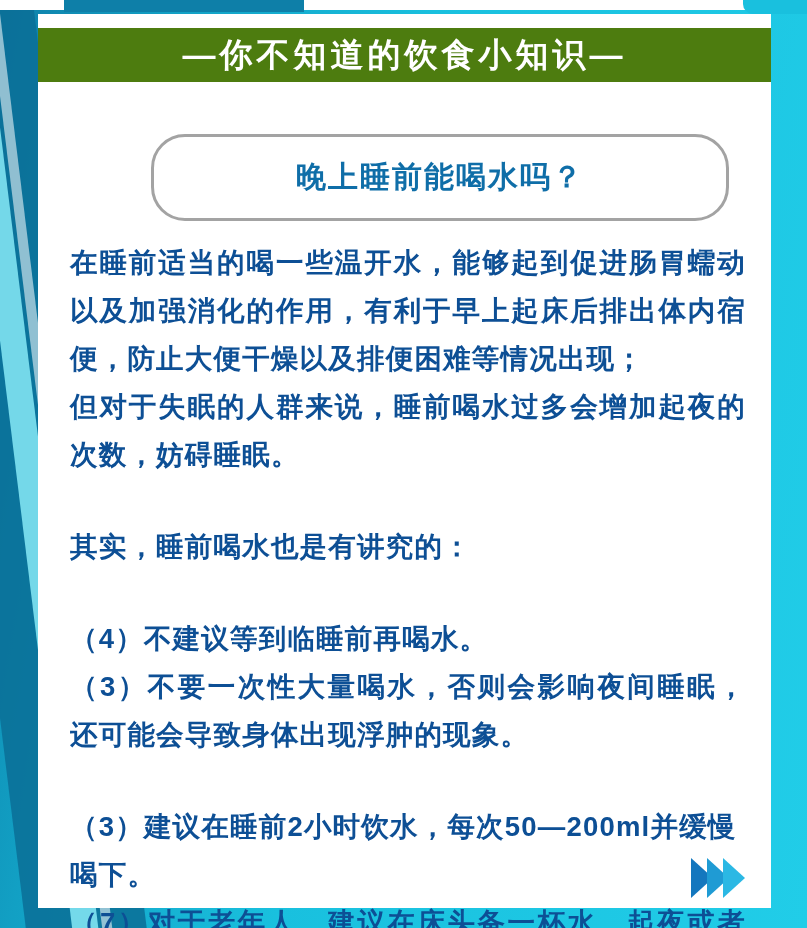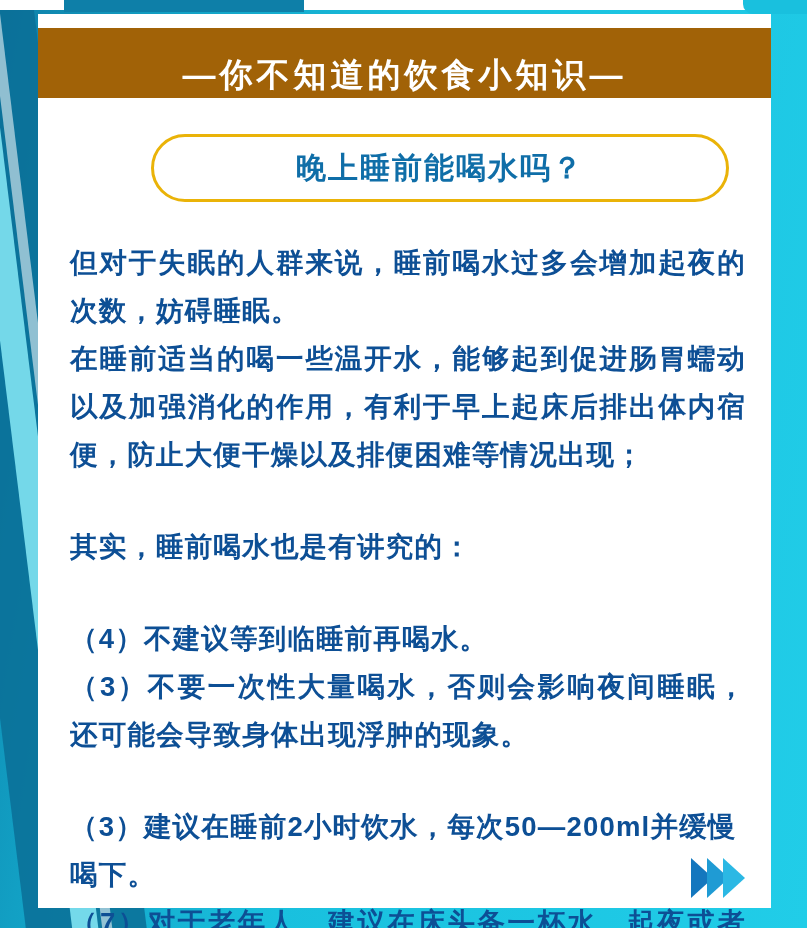--- a/index.html
+++ b/index.html
@@ -78,42 +78,42 @@
     width: 733px;
     height: 894px;
     background: #ffffff;
   }
 
   
   .header-band {
     position: absolute;
     left: 0; top: 14px;
     width: 733px;
-    height: 70px;
-    background: #a16207;
+    height: 54px;
+    background: #4d7c0f;
     display: flex;
-    align-items: flex-end;
+    align-items: center;
     justify-content: center;
   }
   .header-title {
     color: #ffffff;
     font-size: 33px;
     font-weight: bold;
     letter-spacing: 4px;
     white-space: nowrap;
   }
 
   
   .question-pill {
     position: absolute;
     left: 113px; top: 120px;
     width: 578px;
-    height: 68px;
+    height: 87px;
     box-sizing: border-box;
-    border: 3px solid #eab308;
+    border: 3px solid #a3a3a3;
     border-radius: 34px;
     display: flex;
     align-items: center;
     justify-content: center;
     background: #ffffff;
   }
   .question-text {
     color: #0f6ea8;
     font-size: 30px;
     font-weight: bold;
@@ -178,22 +178,22 @@
 
     <div class="header-band">
       <div class="header-title">—你不知道的饮食小知识—</div>
     </div>
 
     <div class="question-pill">
       <div class="question-text">晚上睡前能喝水吗？</div>
     </div>
 
     <div class="body-copy">
+      <p>在睡前适当的喝一些温开水，能够起到促进肠胃蠕动以及加强消化的作用，有利于早上起床后排出体内宿便，防止大便干燥以及排便困难等情况出现；</p>
       <p>但对于失眠的人群来说，睡前喝水过多会增加起夜的次数，妨碍睡眠。</p>
-      <p>在睡前适当的喝一些温开水，能够起到促进肠胃蠕动以及加强消化的作用，有利于早上起床后排出体内宿便，防止大便干燥以及排便困难等情况出现；</p>
       <p class="nojust">其实，睡前喝水也是有讲究的：</p>
       <p class="nojust">（4）不建议等到临睡前再喝水。</p>
       <p>（3）不要一次性大量喝水，否则会影响夜间睡眠，还可能会导致身体出现浮肿的现象。</p>
       <p class="nojust">（3）建议在睡前2小时饮水，每次50—200ml并缓慢喝下。</p>
       <p>（7）对于老年人，建议在床头备一杯水，起夜或者口渴时缓缓喝一些。</p>
     </div>
 
     <div class="arrows">
       <div class="chev c1"></div>
       <div class="chev c2"></div>

